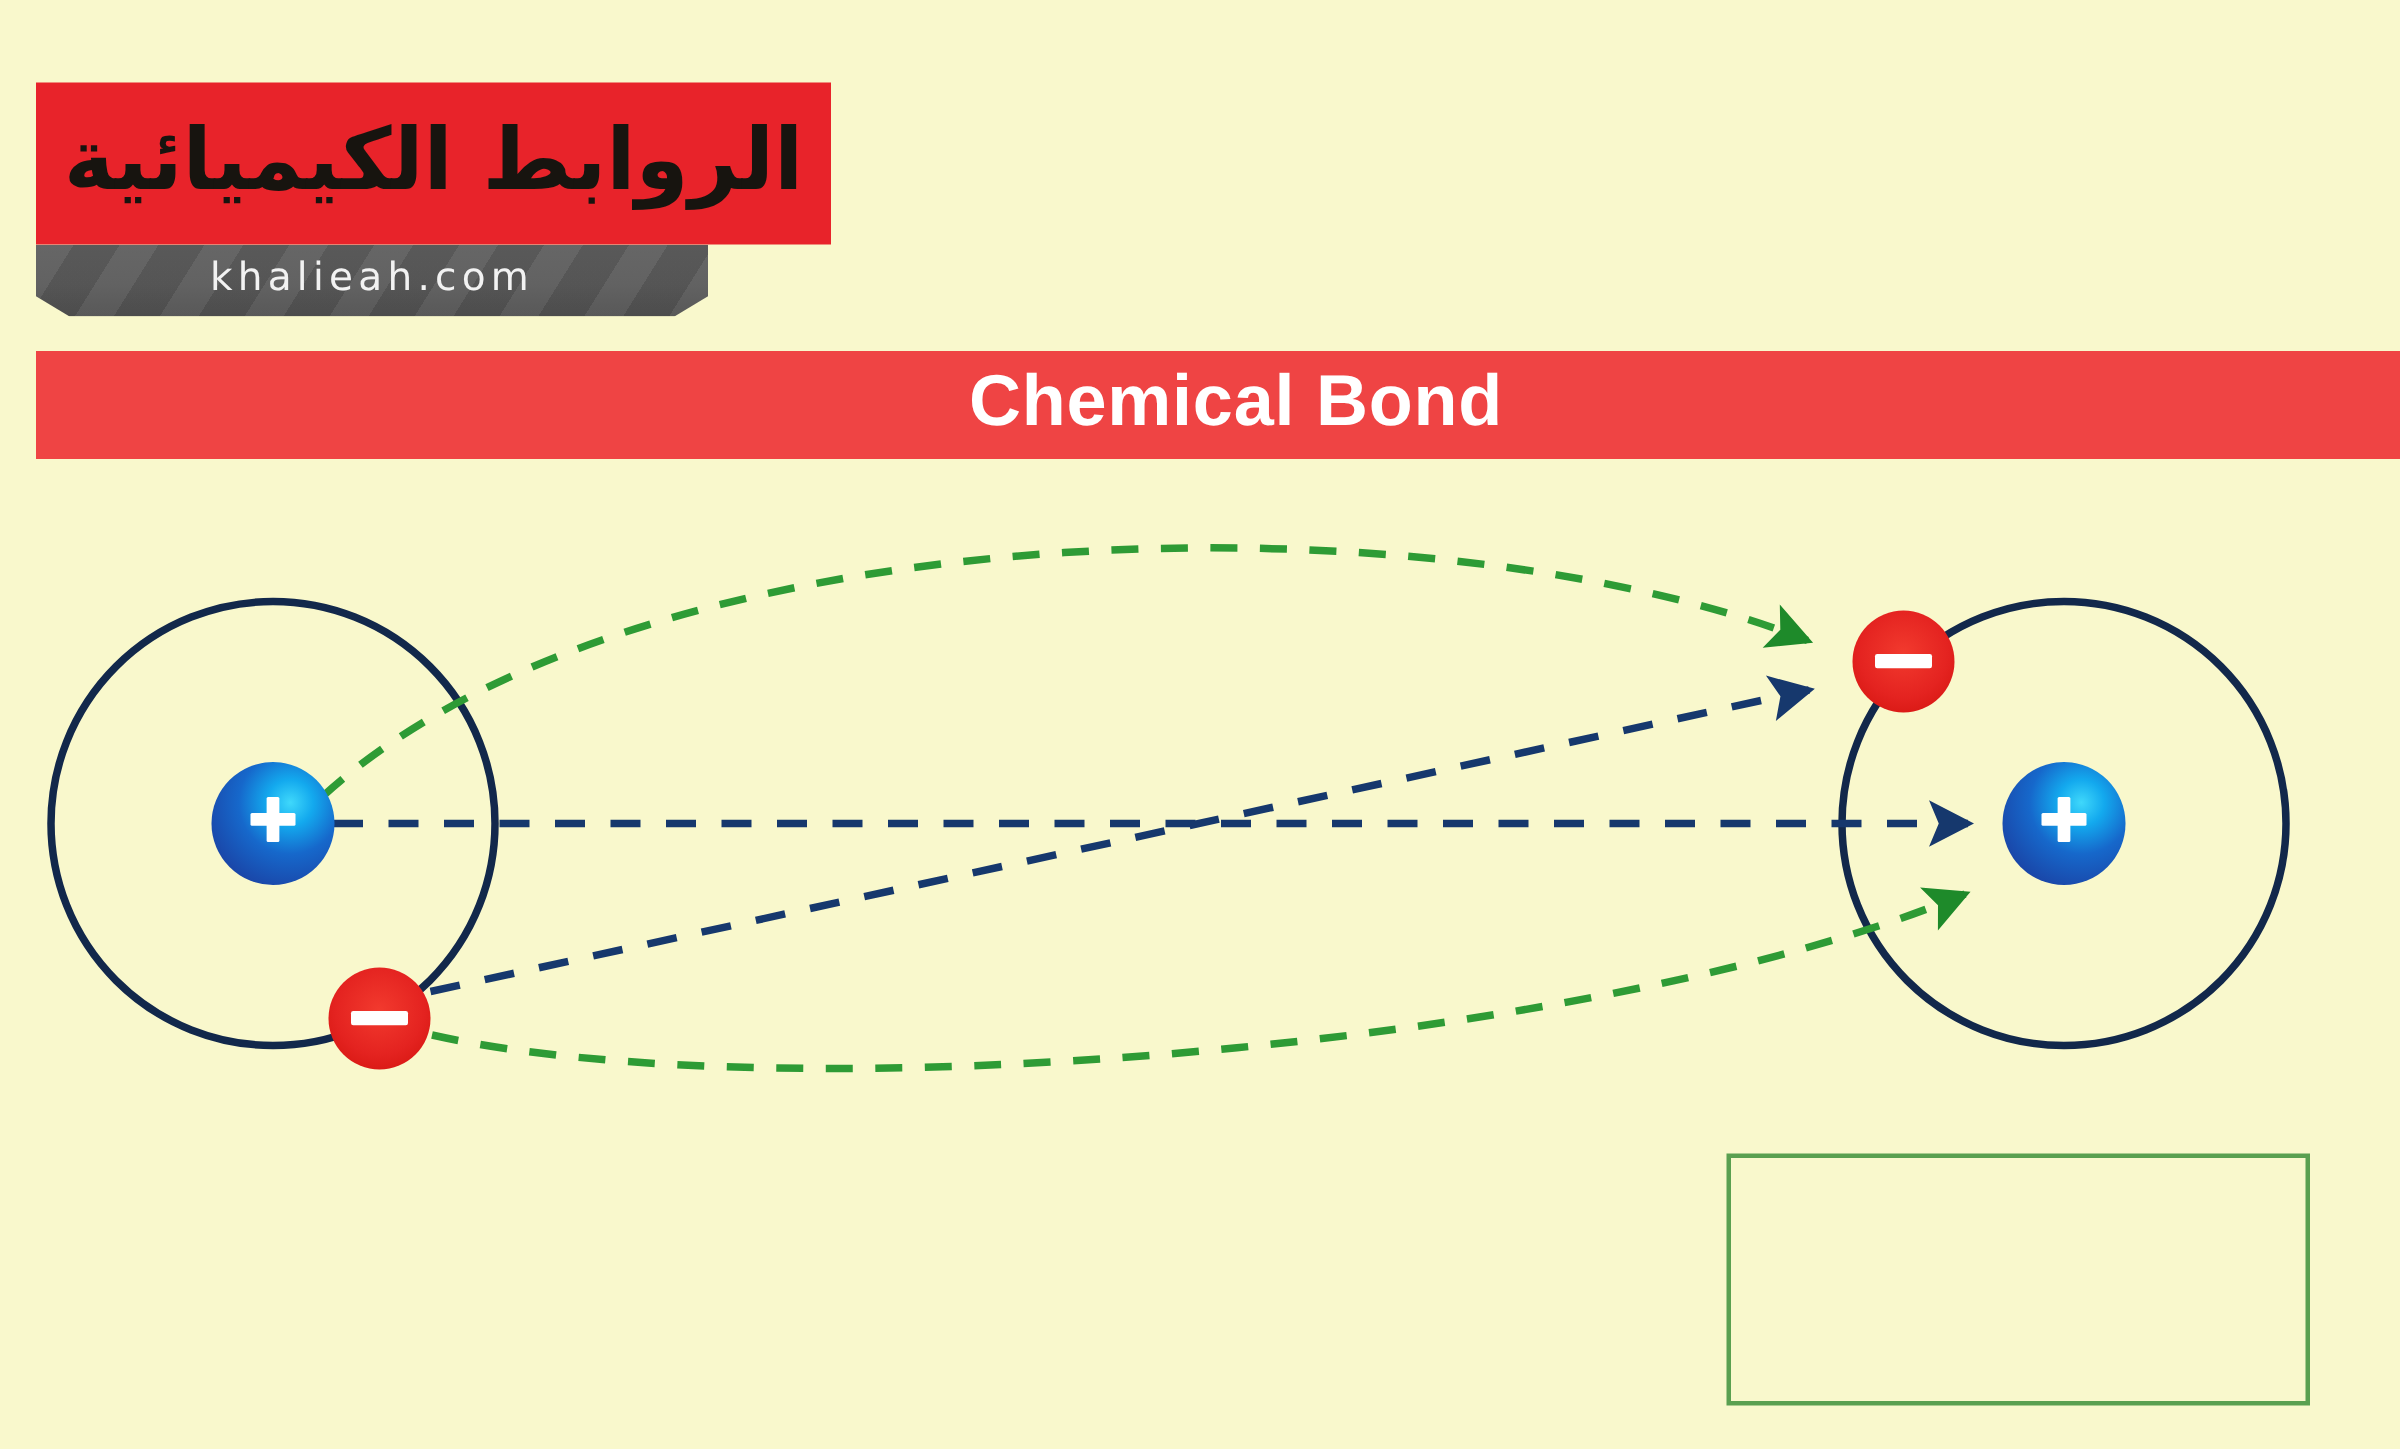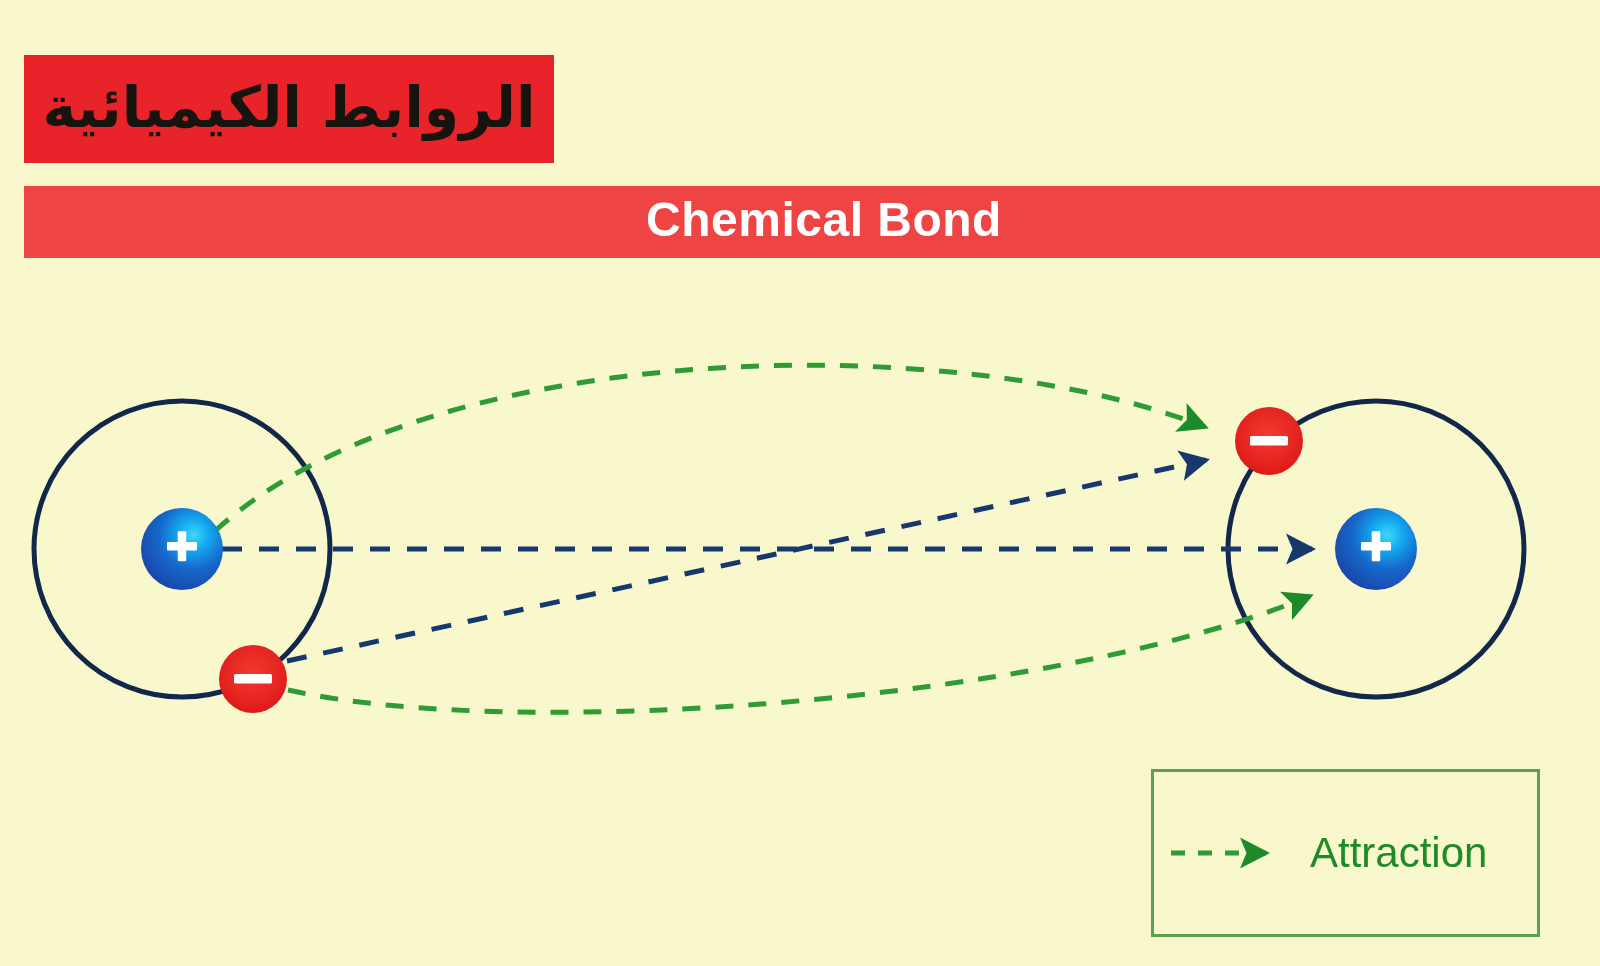--- a/index.html
+++ b/index.html
@@ -148,20 +148,25 @@
 <body>
 
 <div id="stage">
 
   <div id="header-block">
 
     <div id="title-banner">
       <div id="title-banner-text">الروابط الكيميائية</div>
     </div>
 
+    <div id="site-ribbon-wrap">
+      <div id="site-ribbon">
+        <div id="site-ribbon-text">khalieah.com</div>
+      </div>
+    </div>
 
     <div id="subtitle-badge">
       <div id="subtitle-text">Chemical Bond</div>
     </div>
 
   </div>
 
   <svg id="diagram" viewBox="0 0 1600 966">
     <defs>
       <radialGradient id="nucleusGrad" cx="64%" cy="33%" r="72%">
@@ -213,28 +218,17 @@
     </g>
 
     <g>
       <circle cx="1269" cy="441" r="34" fill="url(#electronGrad)"></circle>
       <rect x="1250" y="436" width="38" height="9.5" rx="1.5" fill="#ffffff"></rect>
     </g>
   </svg>
 
   <div id="legend">
 
-    <div class="legend-row">
-      <svg class="legend-sample" viewBox="0 0 128 30">
-        <defs>
-          <marker id="lgArrowGreen" markerWidth="7" markerHeight="7" refX="5.6" refY="3.5" orient="auto" markerUnits="strokeWidth">
-            <path d="M0.4,0.4 L6.4,3.5 L0.4,6.6 L1.7,3.5 Z" fill="#1E8A2A"></path>
-          </marker>
-        </defs>
-        <path d="M3,15 L98,15" fill="none" stroke="#2E9B35" stroke-width="5" stroke-dasharray="14 13" marker-end="url(#lgArrowGreen)"></path>
-      </svg>
-      <div class="legend-label attraction">Attraction</div>
-    </div>
 
 
   </div>
 
 </div>
 
 </body></html>

